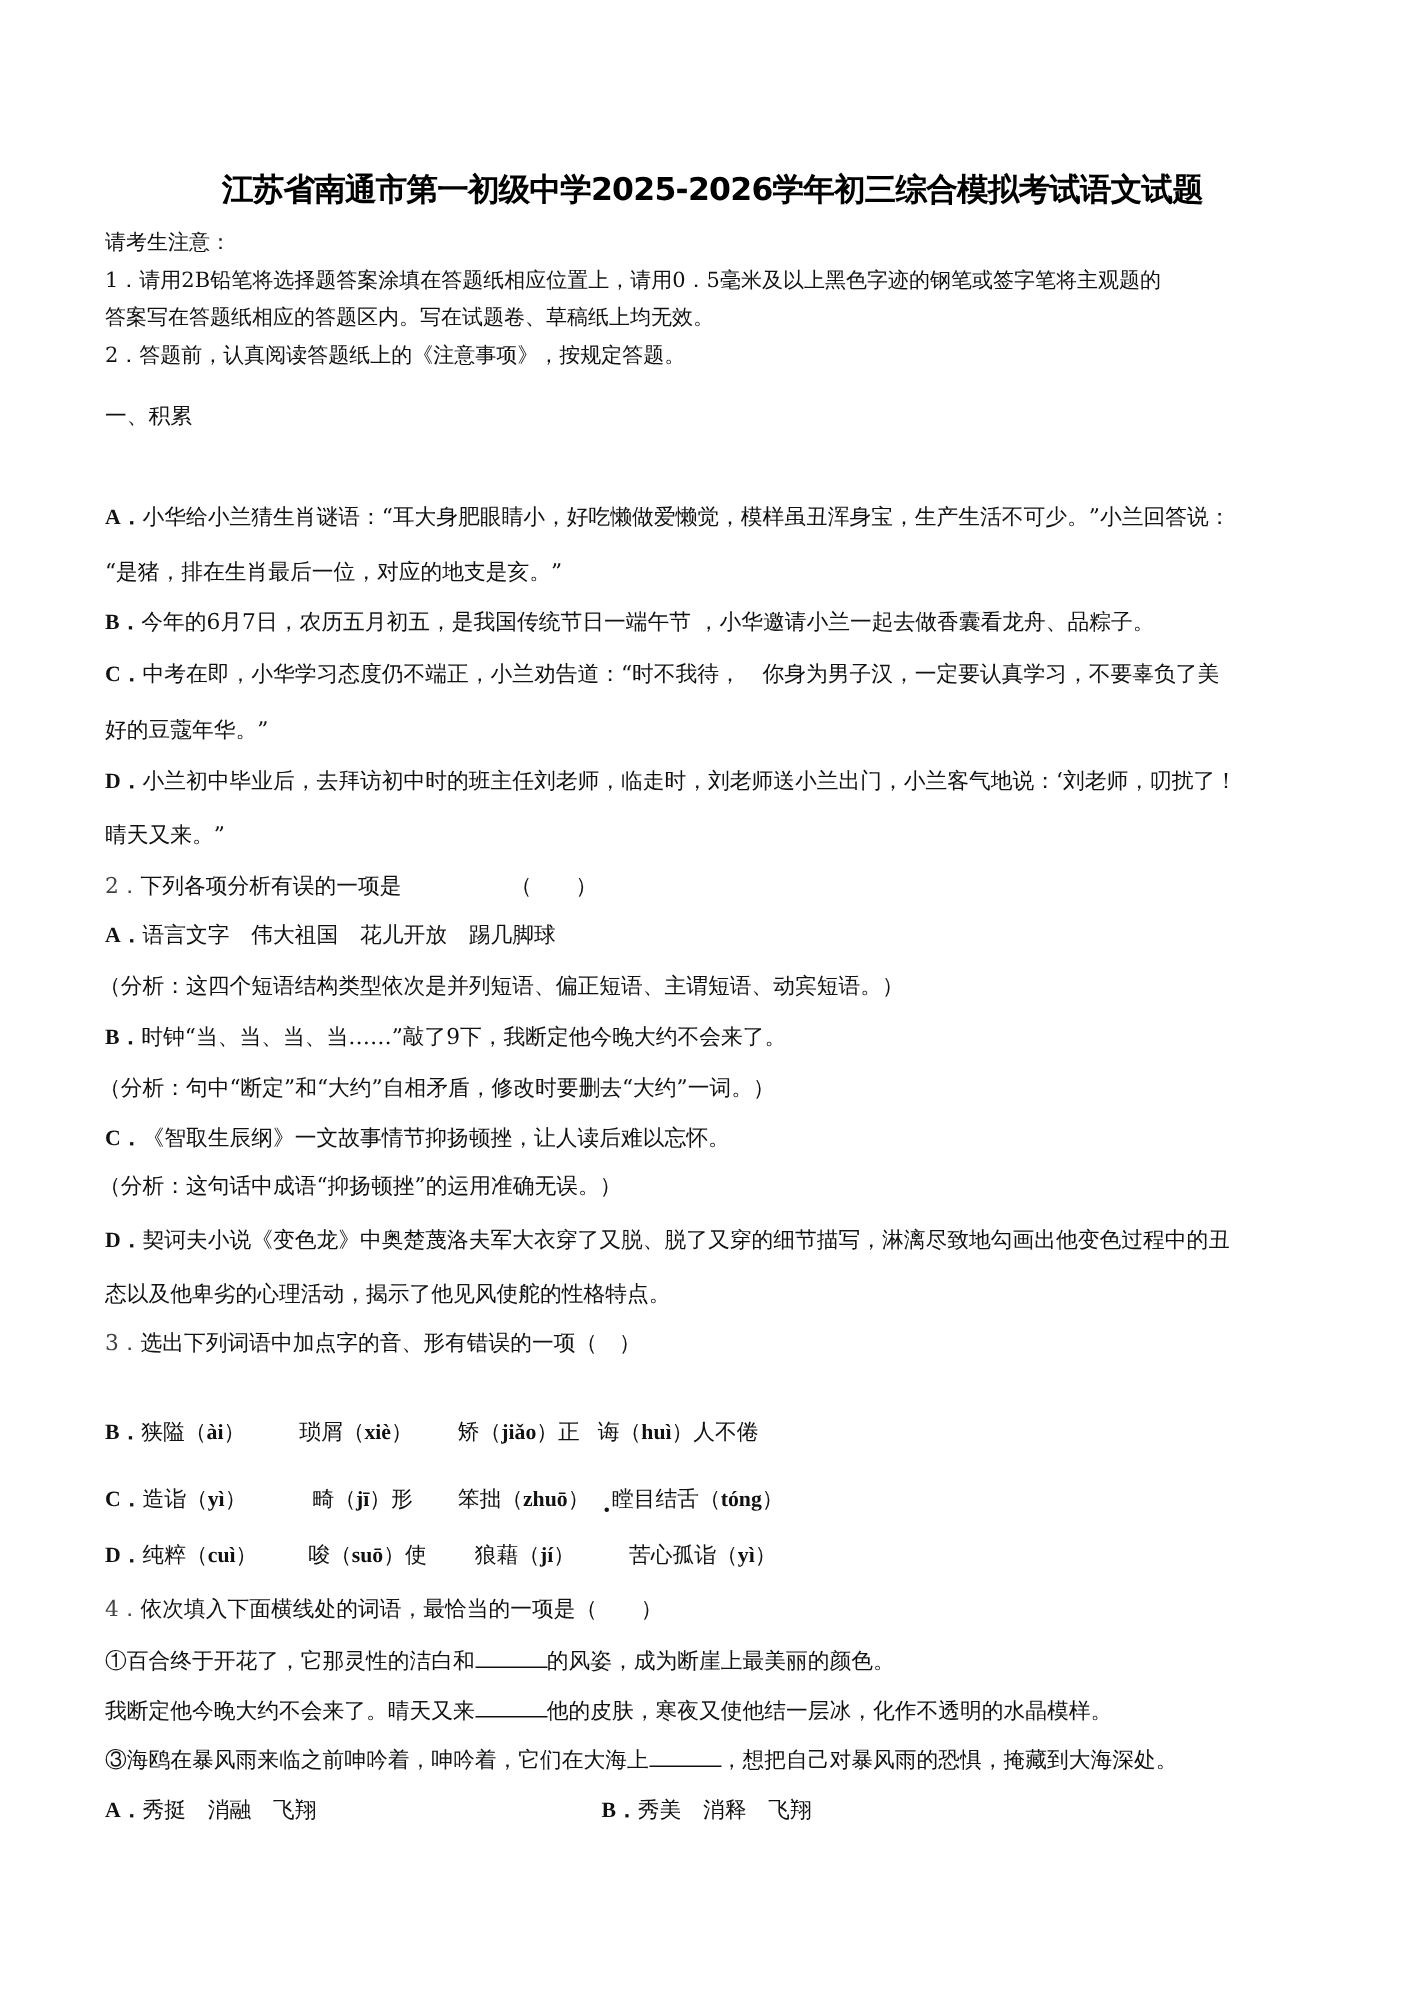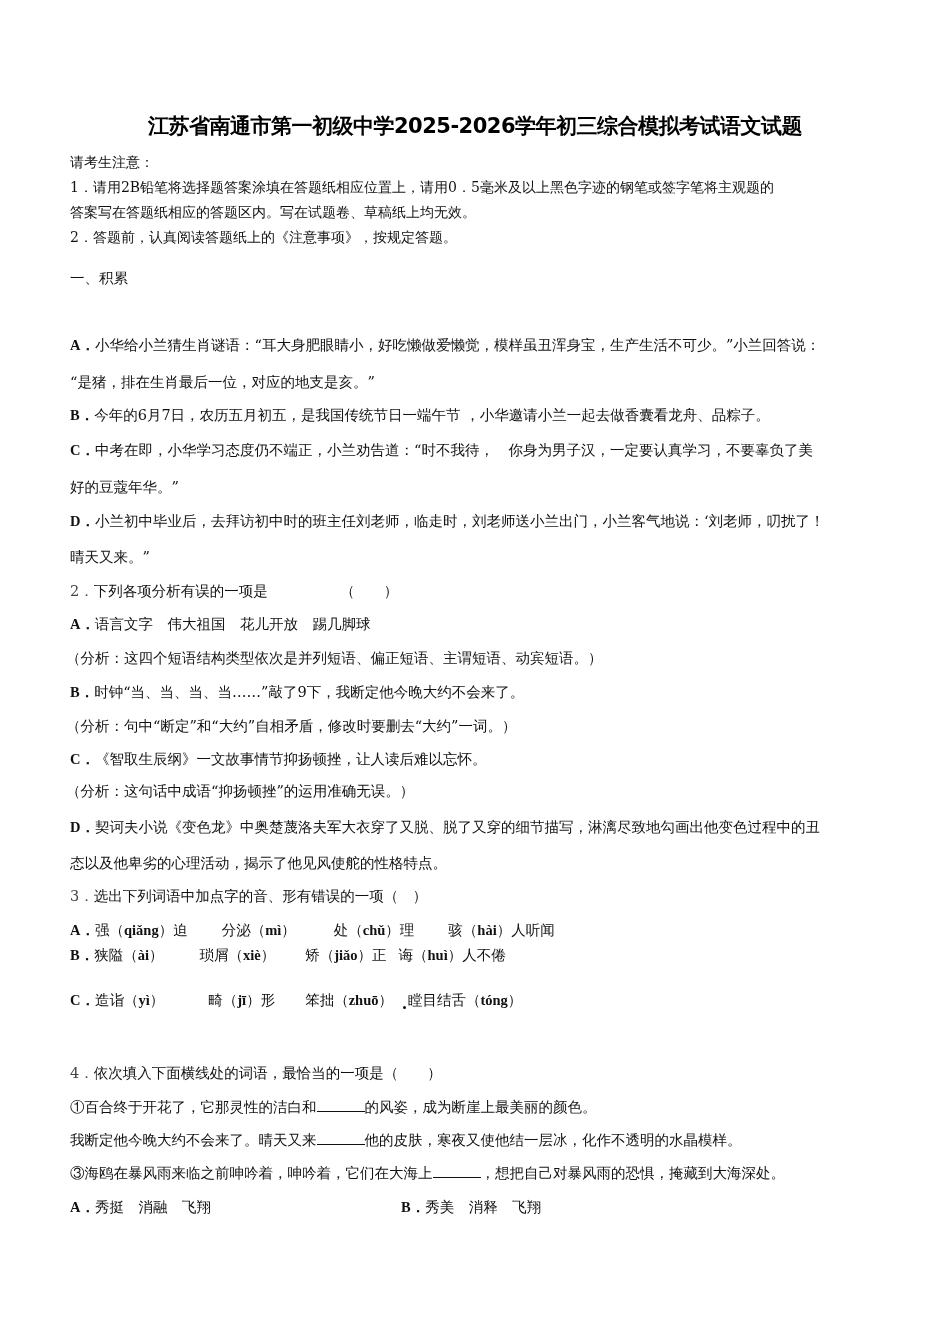--- a/index.html
+++ b/index.html
@@ -110,32 +110,32 @@
   <div class="line" style="top:781px; left:42px">（分析：这句话中成语“抑扬顿挫”的运用准确无误。）</div>
   <div class="line" style="top:817px">
     <span class="opt">D．</span><span>契诃夫小说《变色龙》中奥楚蔑洛夫军大衣穿了又脱、脱了又穿的细节描写，淋漓尽致地勾画出他变色过程中的丑</span>
   </div>
   <div class="line" style="top:853px">态以及他卑劣的心理活动，揭示了他见风使舵的性格特点。</div>
 
   <div class="line" style="top:886px">
     <span class="qnum">3．</span><span>选出下列词语中加点字的音、形有错误的一项（　）</span>
   </div>
 
-  <div class="line" style="top:920px">
-    <span class="opt">A．</span><span>强</span>（<span class="py">qiǎng</span>）<span>迫</span><span class="gap" style="width:34px"></span><span>分泌</span>（<span class="py">mì</span>）<span class="gap" style="width:38px"></span><span>处</span>（<span class="py">chǔ</span>）<span>理</span><span class="gap" style="width:34px"></span><span>骇</span>（<span class="py">hài</span>）<span>人听闻</span>
-  </div>
 
   <div class="line" style="top:945px">
     <span class="opt">B．</span><span>狭隘</span>（<span class="py">ài</span>）<span class="gap" style="width:36px"></span><span>琐屑</span>（<span class="py">xiè</span>）<span class="gap" style="width:30px"></span><span>矫</span>（<span class="py">jiǎo</span>）<span>正</span><span class="gap" style="width:12px"></span><span>诲</span>（<span class="py">huì</span>）<span>人不倦</span>
   </div>
 
   <div class="line" style="top:990px">
     <span class="opt">C．</span><span>造诣</span>（<span class="py">yì</span>）<span class="gap" style="width:44px"></span><span>畸</span>（<span class="py">jī</span>）<span>形</span><span class="gap" style="width:30px"></span><span>笨拙</span>（<span class="py">zhuō</span>）<span class="gap" style="width:10px"></span><span class="stray-dot"></span><span>瞠目结舌</span>（<span class="py">tóng</span>）
   </div>
 
+  <div class="line" style="top:1027px">
+    <span class="opt">D．</span><span>纯粹</span>（<span class="py">cuì</span>）<span class="gap" style="width:34px"></span><span>唆</span>（<span class="py">suō</span>）<span>使</span><span class="gap" style="width:32px"></span><span>狼藉</span>（<span class="py">jí</span>）<span class="gap" style="width:36px"></span><span>苦心孤诣</span>（<span class="py">yì</span>）
+  </div>
 
   <div class="line" style="top:1063px">
     <span class="qnum">4．</span><span>依次填入下面横线处的词语，最恰当的一项是（　　）</span>
   </div>
   <div class="line" style="top:1097px">
     <span>①百合终于开花了，它那灵性的洁白和</span><span class="blank"></span><span>的风姿，成为断崖上最美丽的颜色。</span>
   </div>
   <div class="line" style="top:1130px">
     <span>我断定他今晚大约不会来了。晴天又来</span><span class="blank"></span><span>他的皮肤，寒夜又使他结一层冰，化作不透明的水晶模样。</span>
   </div>

